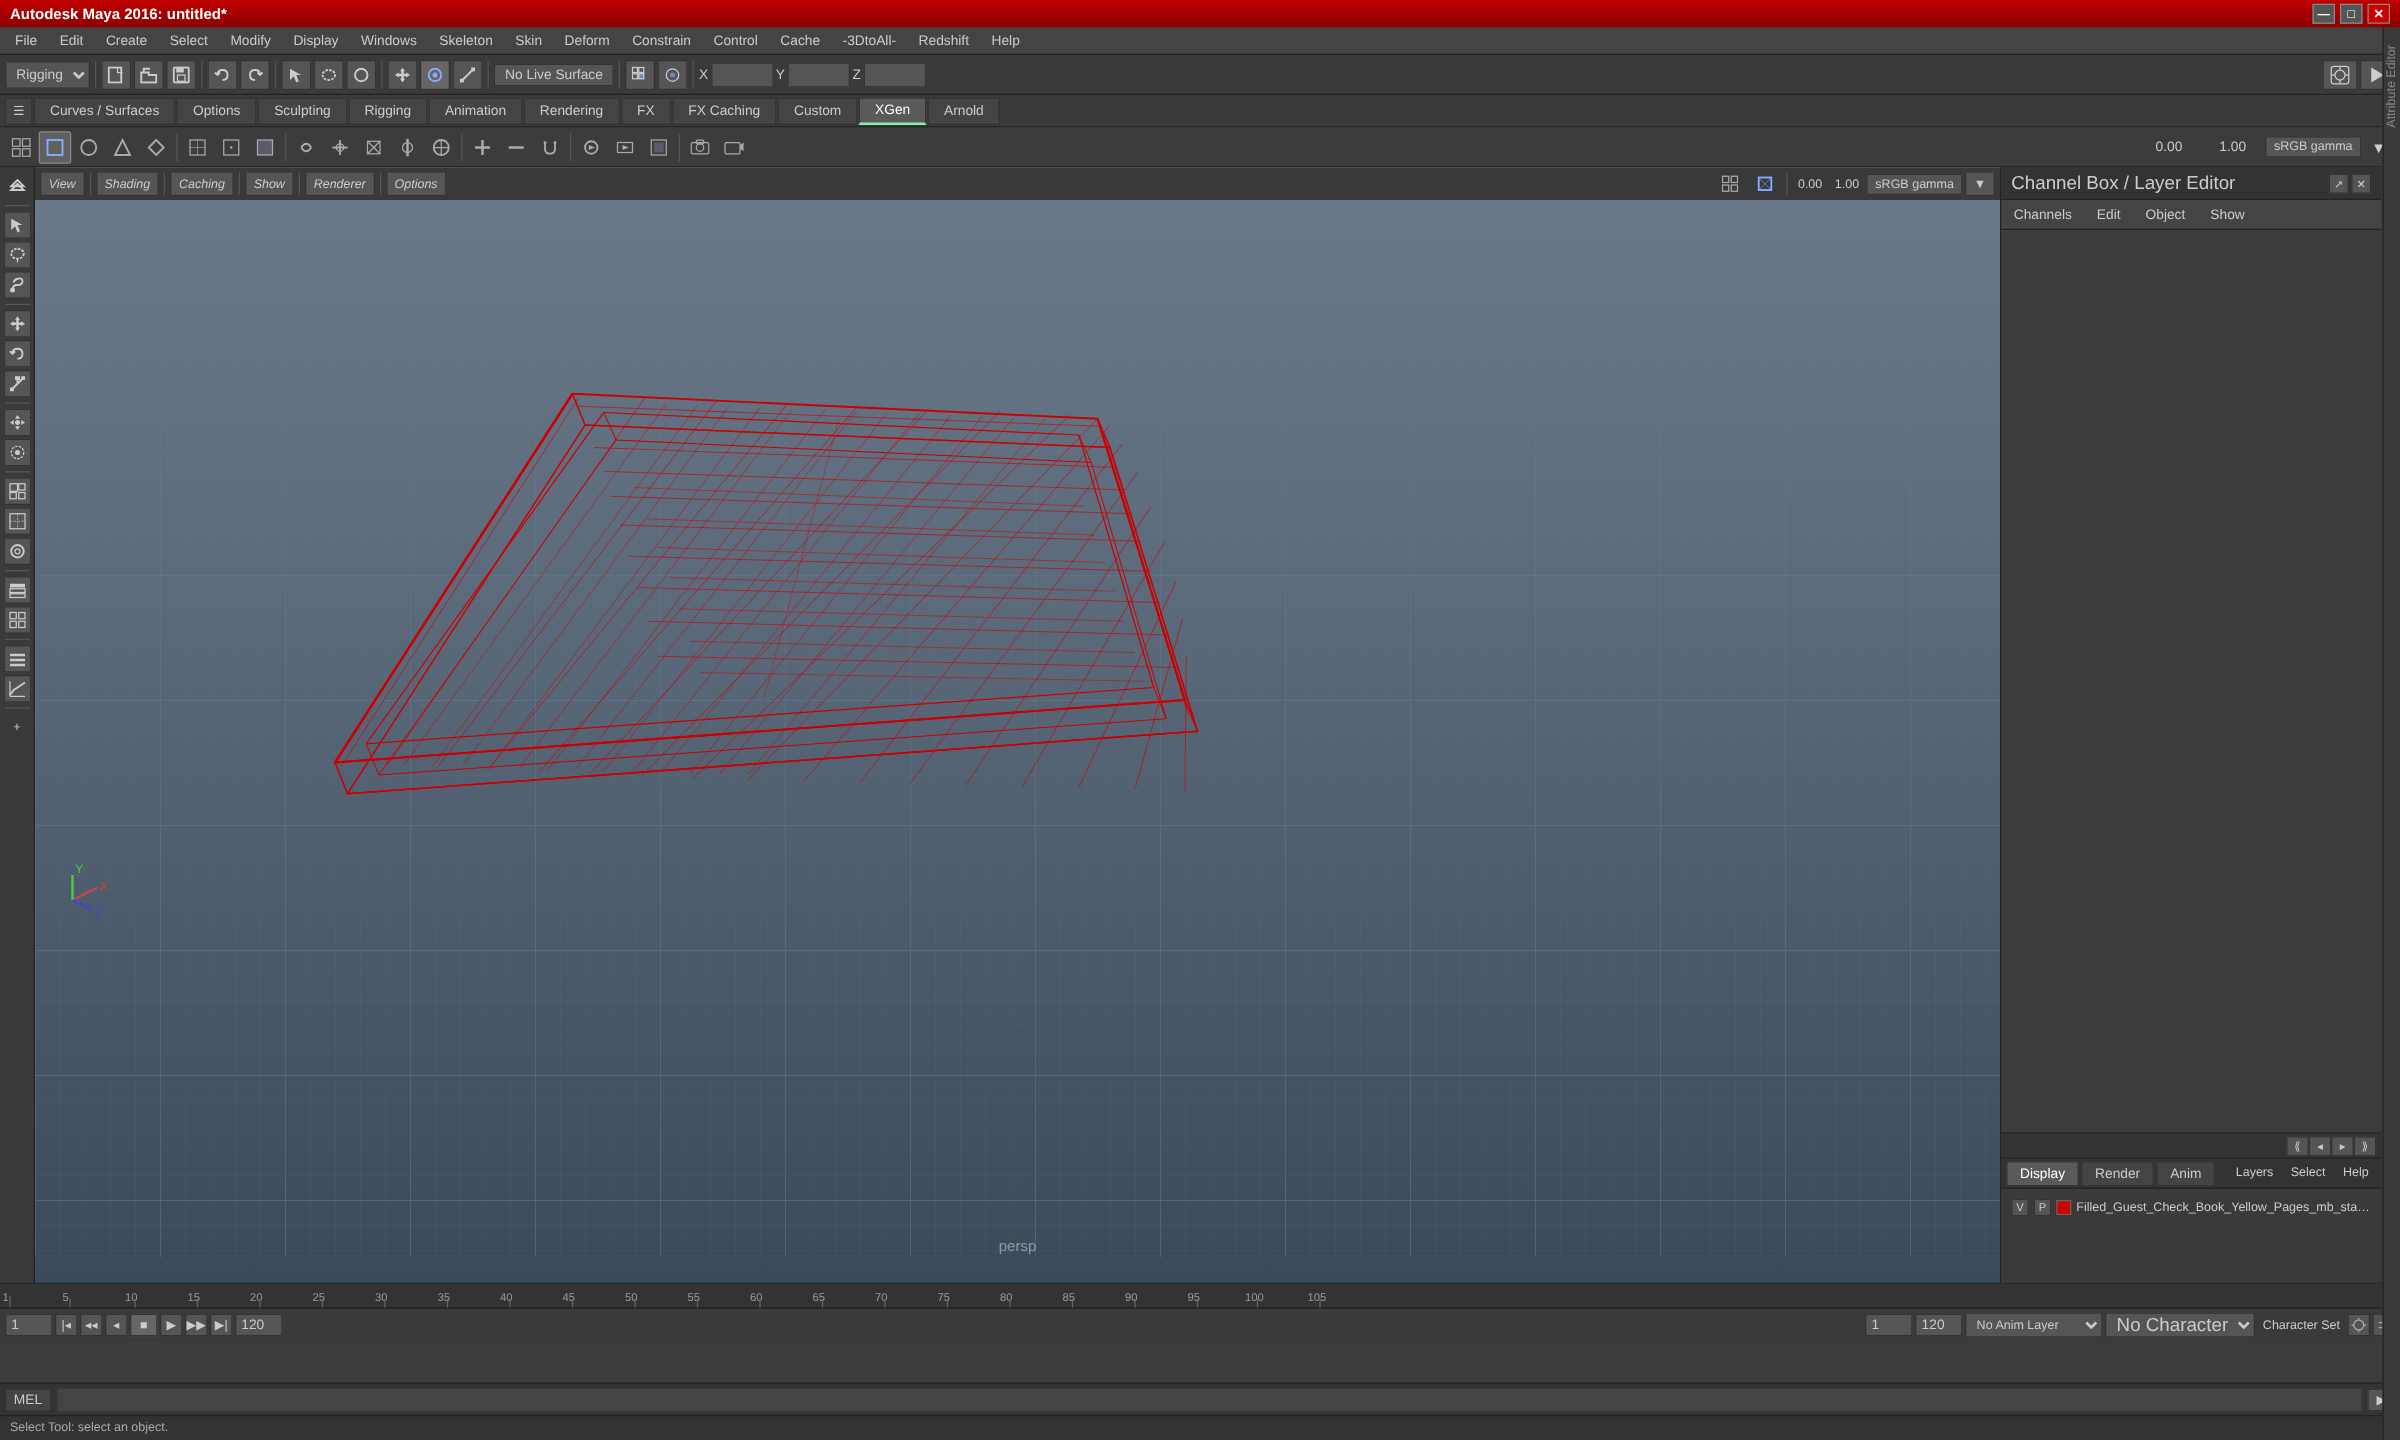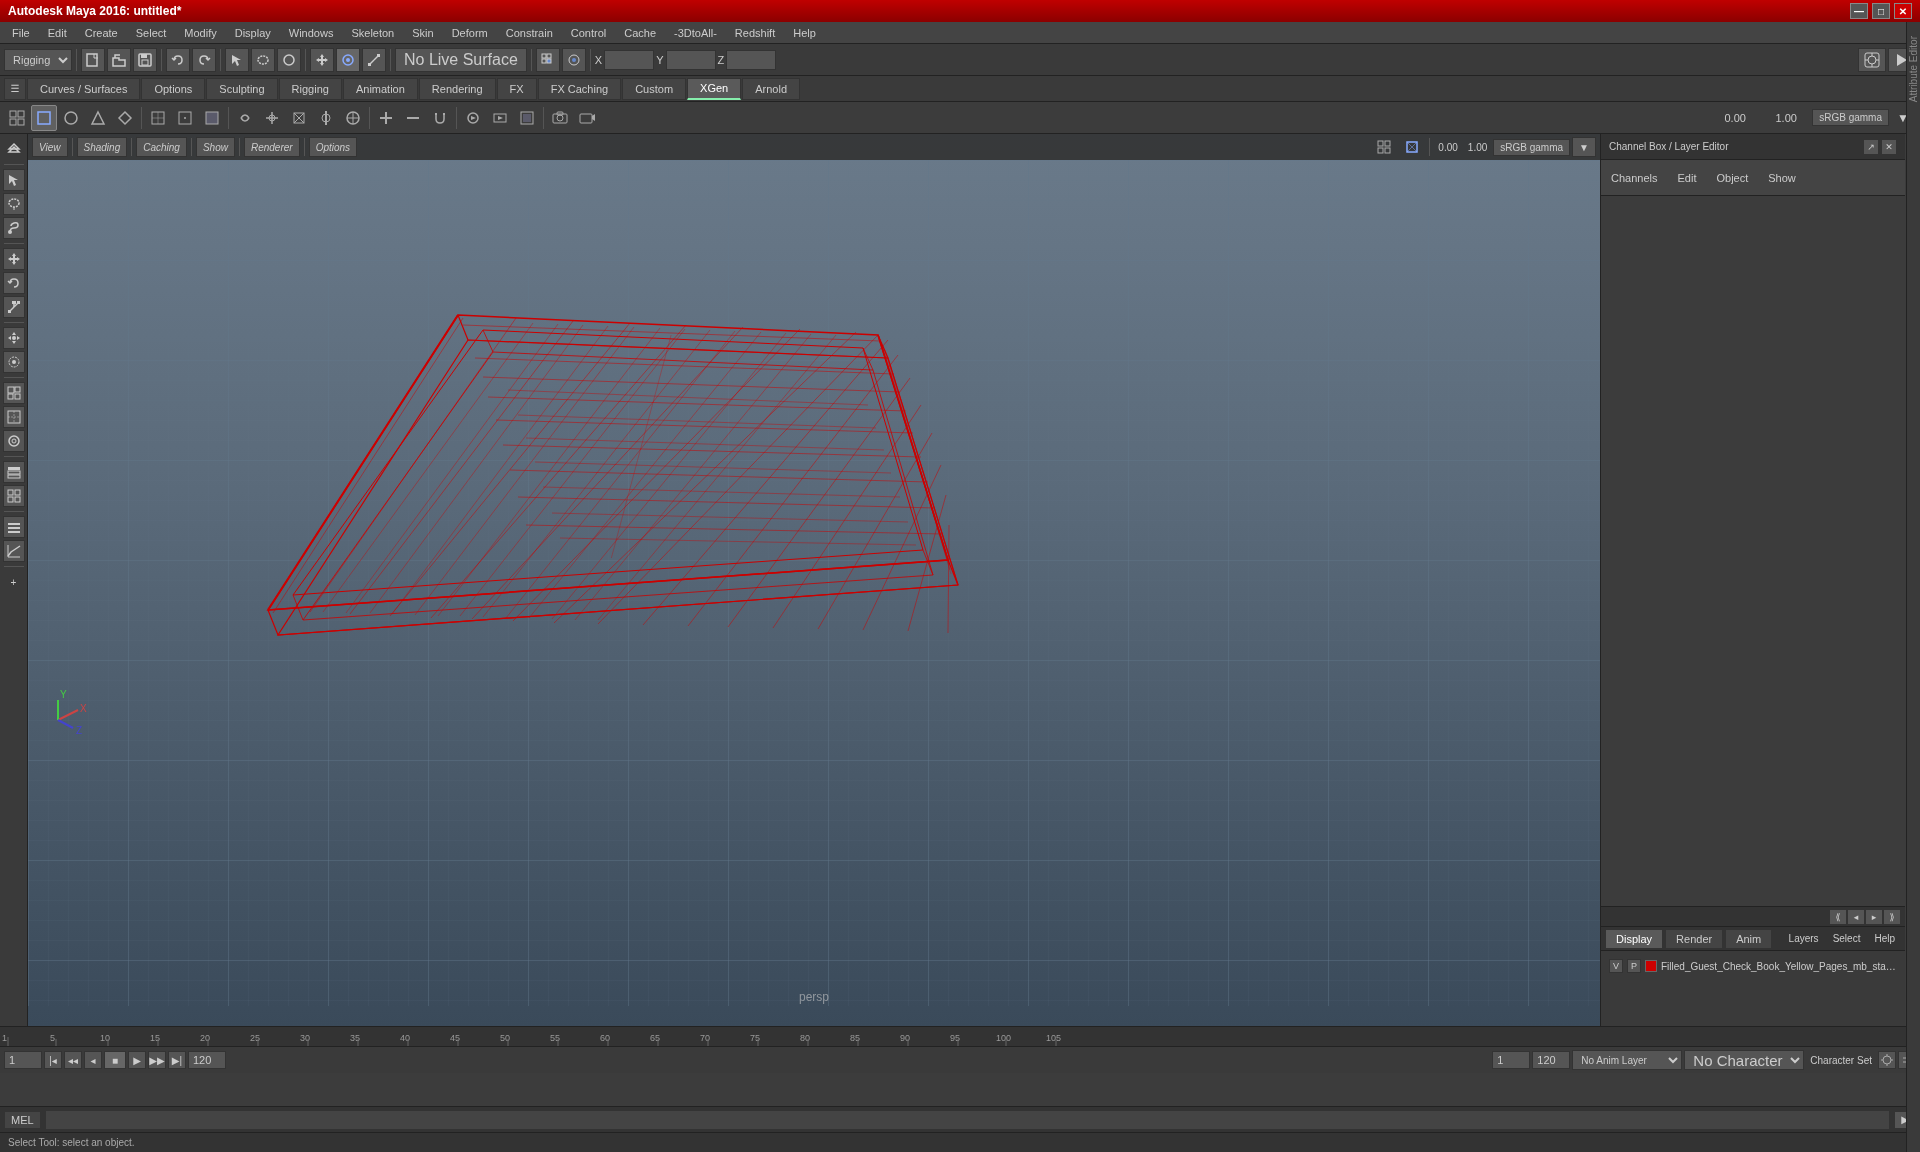--- a/index.html
+++ b/index.html
@@ -100,21 +100,21 @@
       color: #ccc;
       font-size: 11px;
       padding: 0 4px;
       cursor: pointer;
     }
     #no-live-surface {
       background: #555;
       border: 1px solid #333;
       padding: 2px 8px;
       color: #ccc;
-      font-size: 16px;
+      font-size: 11px;
       cursor: pointer;
       white-space: nowrap;
     }
     .xyz-fields {
       display: flex;
       align-items: center;
       gap: 2px;
     }
     .xyz-field {
       width: 60px;
@@ -384,41 +384,41 @@
     #right-panel-header {
       height: 26px;
       background: #333;
       border-bottom: 1px solid #222;
       display: flex;
       align-items: center;
       padding: 0 8px;
       justify-content: space-between;
     }
     .panel-header-title {
-      font-size: 10px;
+      font-size: 15px;
       color: #ccc;
     }
     .panel-header-btns {
       display: flex;
       gap: 2px;
     }
     .panel-header-btn {
       width: 16px;
       height: 16px;
       background: #555;
       border: 1px solid #333;
       color: #ccc;
       font-size: 9px;
       cursor: pointer;
       display: flex;
       align-items: center;
       justify-content: center;
     }
     #channel-tabs {
-      height: 36px;
+      height: 24px;
       background: #444;
       display: flex;
       align-items: center;
       border-bottom: 1px solid #222;
     }
     .channel-tab {
       padding: 3px 10px;
       font-size: 11px;
       color: #ccc;
       cursor: pointer;

